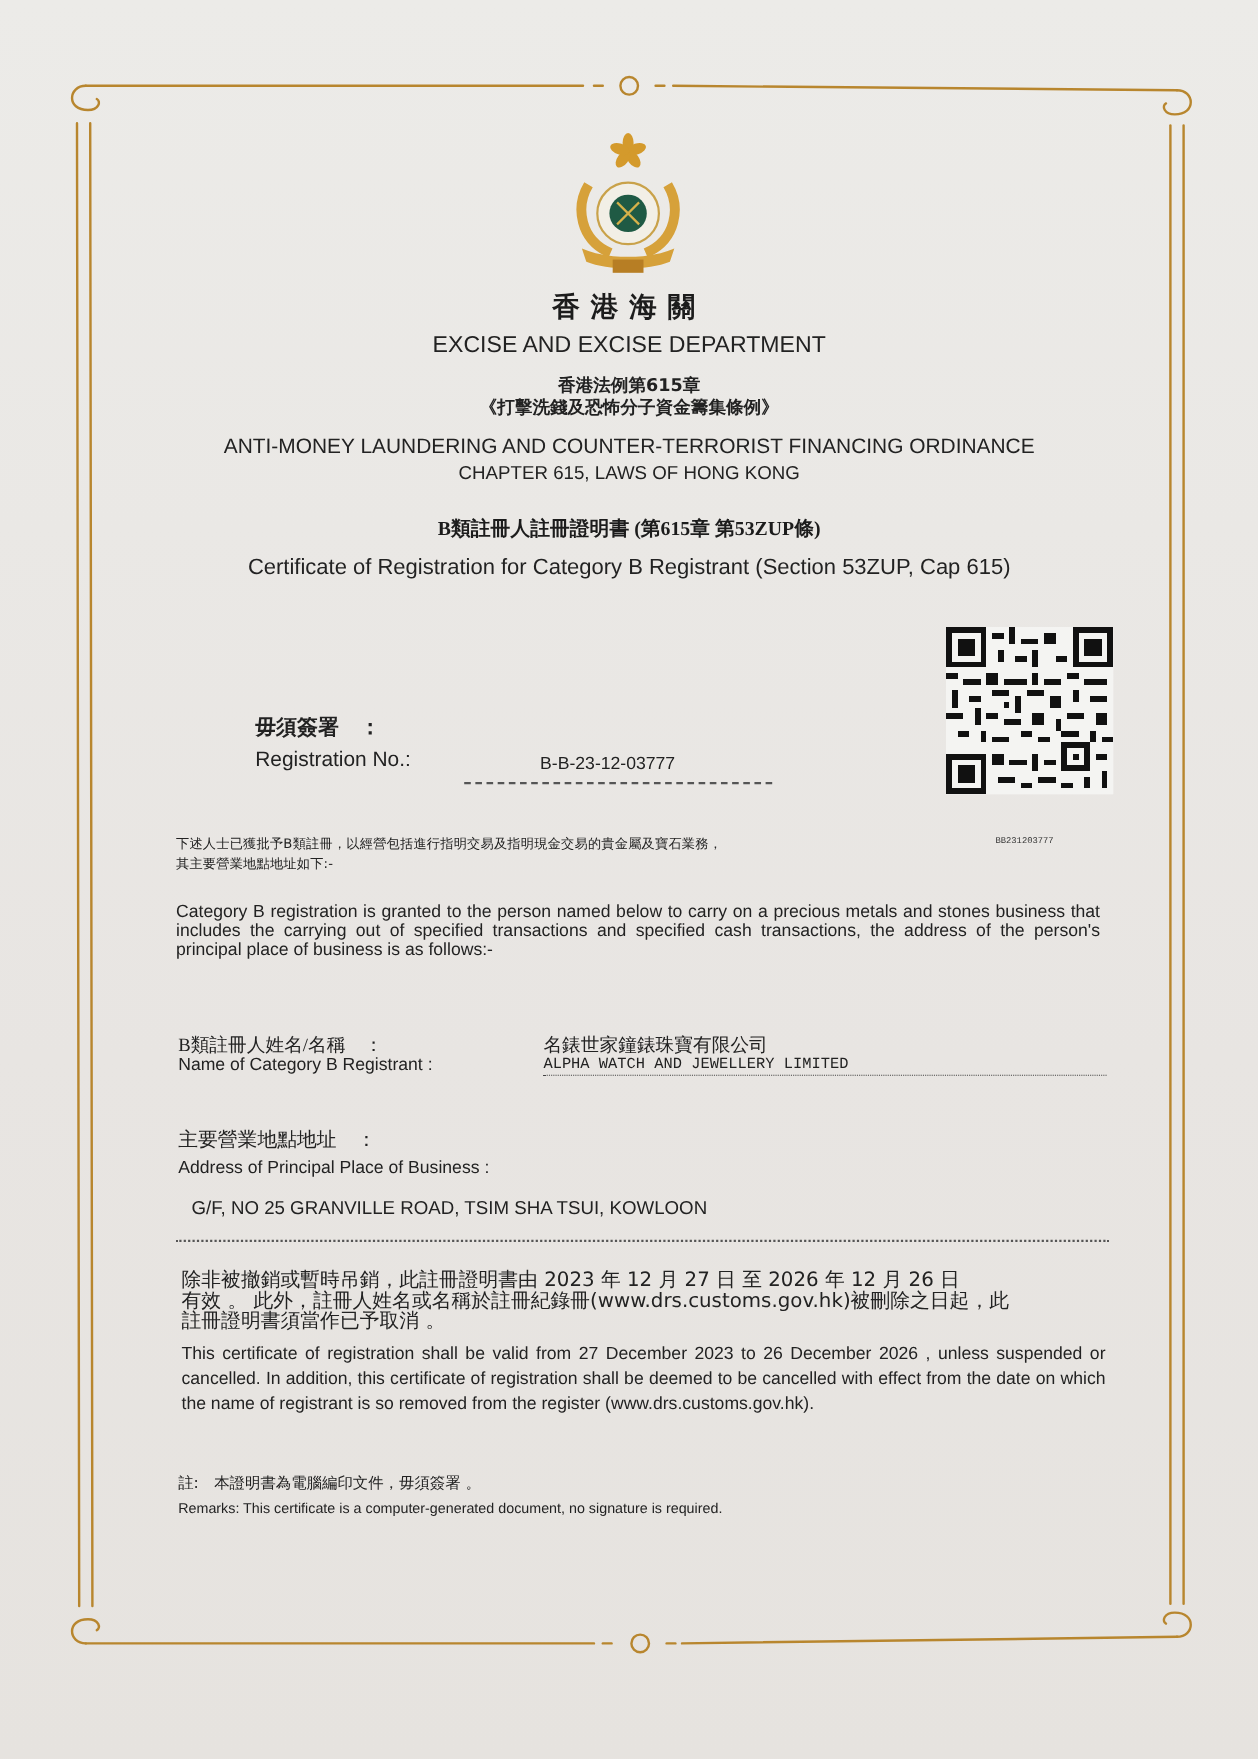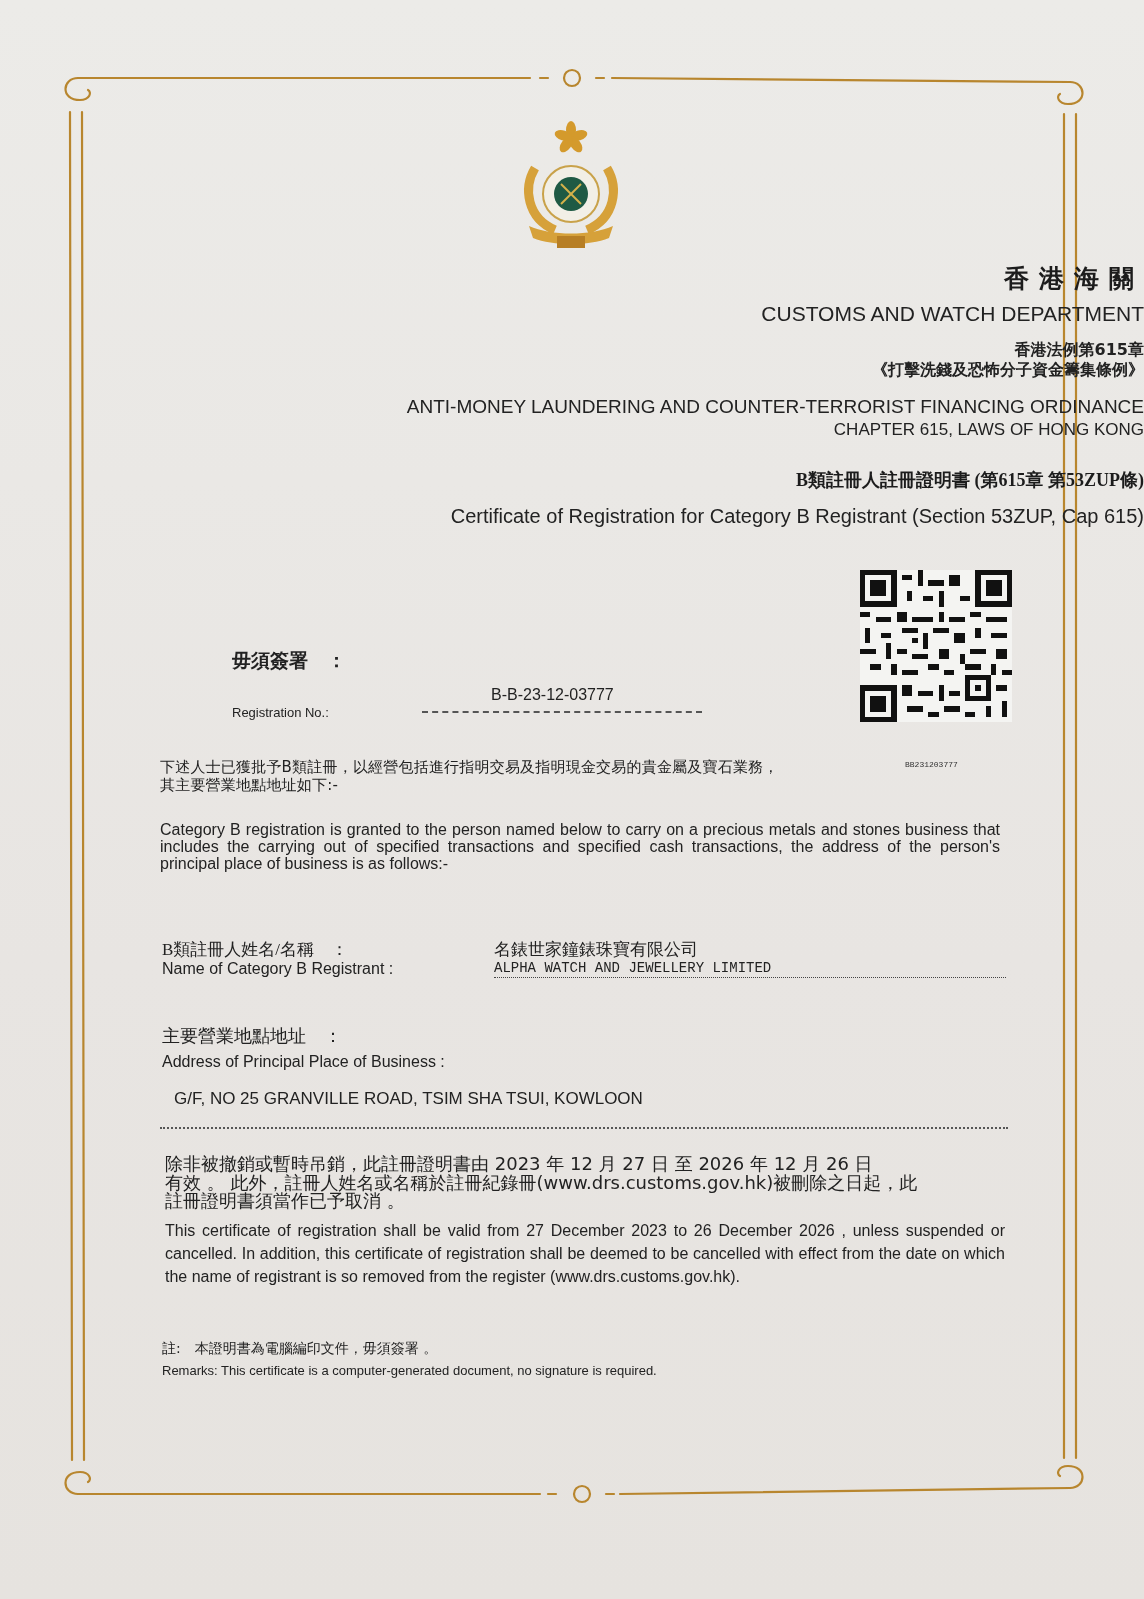--- a/index.html
+++ b/index.html
@@ -10,38 +10,38 @@
       overflow: hidden;
       font-family: "Liberation Sans", "DejaVu Sans", sans-serif;
       color: #222;
     }
     .page {
       position: absolute; left: 0; top: 0; width: 1144px; height: 1599px;
       background: linear-gradient(180deg, #ecebe8 0%, #e8e5e2 60%, #e6e3df 100%);
     }
     .border-svg { position: absolute; left: 0; top: 0; }
     .abs { position: absolute; }
-    .center { left: 0; width: 1144px; text-align: right; }
+    .center { left: 0; width: 1144px; text-align: center; }
     .emblem { position: absolute; left: 515px; top: 118px; width: 112px; height: 140px; }
     .title-zh { top: 262px; font-size: 25px; font-weight: bold; letter-spacing: 10px; font-family: "DejaVu Sans", sans-serif; color: #1c1c1c; }
     .title-en { top: 302px; font-size: 21px; color: #222; }
     .law-zh1 { top: 340px; font-size: 16px; font-weight: bold; color: #222; font-family: "DejaVu Sans", sans-serif; }
     .law-zh2 { top: 360px; font-size: 16px; font-weight: bold; color: #222; font-family: "DejaVu Sans", sans-serif; }
     .law-en1 { top: 396px; font-size: 19px; color: #222; }
     .law-en2 { top: 420px; font-size: 17px; color: #222; }
     .cert-zh { top: 468px; font-size: 18px; font-weight: bold; color: #1c1c1c; font-family: Liberation Serif, serif; }
     .cert-en { top: 505px; font-size: 20px; color: #222; }
     .qr { position: absolute; left: 860px; top: 570px; width: 152px; height: 152px; background: #fff; }
     .qr-caption { position: absolute; left: 905px; top: 728px; font-size: 8px; color: #333; font-family: "Liberation Mono", monospace; margin-top: 32px; }
     .reg-zh { left: 232px; top: 648px; font-size: 19px; font-weight: bold; font-family: "DejaVu Sans", sans-serif; color: #222; }
-    .reg-en { left: 232px; top: 705px; font-size: 13px; color: #222; }
+    .reg-en { left: 232px; top: 680px; font-size: 19px; color: #222; }
     .reg-val { left: 491px; top: 686px; font-size: 16px; color: #222; }
     .reg-line { left: 422px; top: 711px; width: 280px; border-top: 2px dashed #555; height: 0; }
     .para { left: 160px; width: 840px; font-size: 16px; color: #222; }
-    .zh-block { top: 758px; font-size: 15px; line-height: 18px; font-family: "DejaVu Sans", sans-serif; letter-spacing: 0.2px; }
+    .zh-block { top: 758px; font-size: 12px; line-height: 18px; font-family: "DejaVu Sans", sans-serif; letter-spacing: 0.2px; }
     .en-block { top: 801px; font-size: 16px; line-height: 17px; text-align: justify; text-align-last: left; margin-top: 20px; }
     .name-label-zh { left: 162px; top: 938px; font-size: 17px; font-family: Liberation Serif, serif; color: #222; }
     .name-label-en { left: 162px; top: 960px; font-size: 16px; color: #222; }
     .name-val-zh { left: 494px; top: 938px; font-size: 17px; font-family: "DejaVu Sans", sans-serif; color: #222; }
     .name-val-en { left: 494px; top: 960px; font-size: 14px; font-family: "Liberation Mono", monospace; color: #222; }
     .name-line { left: 494px; top: 977px; width: 512px; border-top: 1.5px dotted #444; }
     .addr-label-zh { left: 162px; top: 1024px; font-size: 18px; font-family: Liberation Sans, sans-serif; color: #222; text-align: right; }
     .addr-label-en { left: 162px; top: 1053px; font-size: 16px; color: #222; }
     .addr-val { left: 174px; top: 1089px; font-size: 17px; color: #222; }
     .addr-line { left: 160px; top: 1127px; width: 848px; border-top: 2px dotted #555; }
@@ -99,21 +99,21 @@
     <circle cx="56" cy="76" r="28" fill="#f2efe6" stroke="#c9a24a" stroke-width="2"></circle>
     <circle cx="56" cy="76" r="17" fill="#1f5a44"></circle>
     <line x1="46" y1="66" x2="66" y2="86" stroke="#d6b24a" stroke-width="2"></line>
     <line x1="66" y1="66" x2="46" y2="86" stroke="#d6b24a" stroke-width="2"></line>
 
     <path d="M14 108 C36 118 76 118 98 108 L94 120 C74 128 38 128 18 120 Z" fill="#d6a13a"></path>
     <rect x="42" y="118" width="28" height="12" fill="#b77e24"></rect>
   </svg>
 
   <div class="abs center title-zh">香港海關</div>
-  <div class="abs center title-en">CUSTOMS AND WATCH DEPARTMENT</div>
+  <div class="abs center title-en">EXCISE AND EXCISE DEPARTMENT</div>
   <div class="abs center law-zh1">香港法例第615章</div>
   <div class="abs center law-zh2">《打擊洗錢及恐怖分子資金籌集條例》</div>
   <div class="abs center law-en1">ANTI-MONEY LAUNDERING AND COUNTER-TERRORIST FINANCING ORDINANCE</div>
   <div class="abs center law-en2">CHAPTER 615, LAWS OF HONG KONG</div>
   <div class="abs center cert-zh">B類註冊人註冊證明書 (第615章 第53ZUP條)</div>
   <div class="abs center cert-en">Certificate of Registration for Category B Registrant (Section 53ZUP, Cap 615)</div>
 
   <svg class="qr" viewBox="0 0 29 29" shape-rendering="crispEdges">
     <rect width="29" height="29" fill="#f4f4f2"></rect>
     <g fill="#111">

